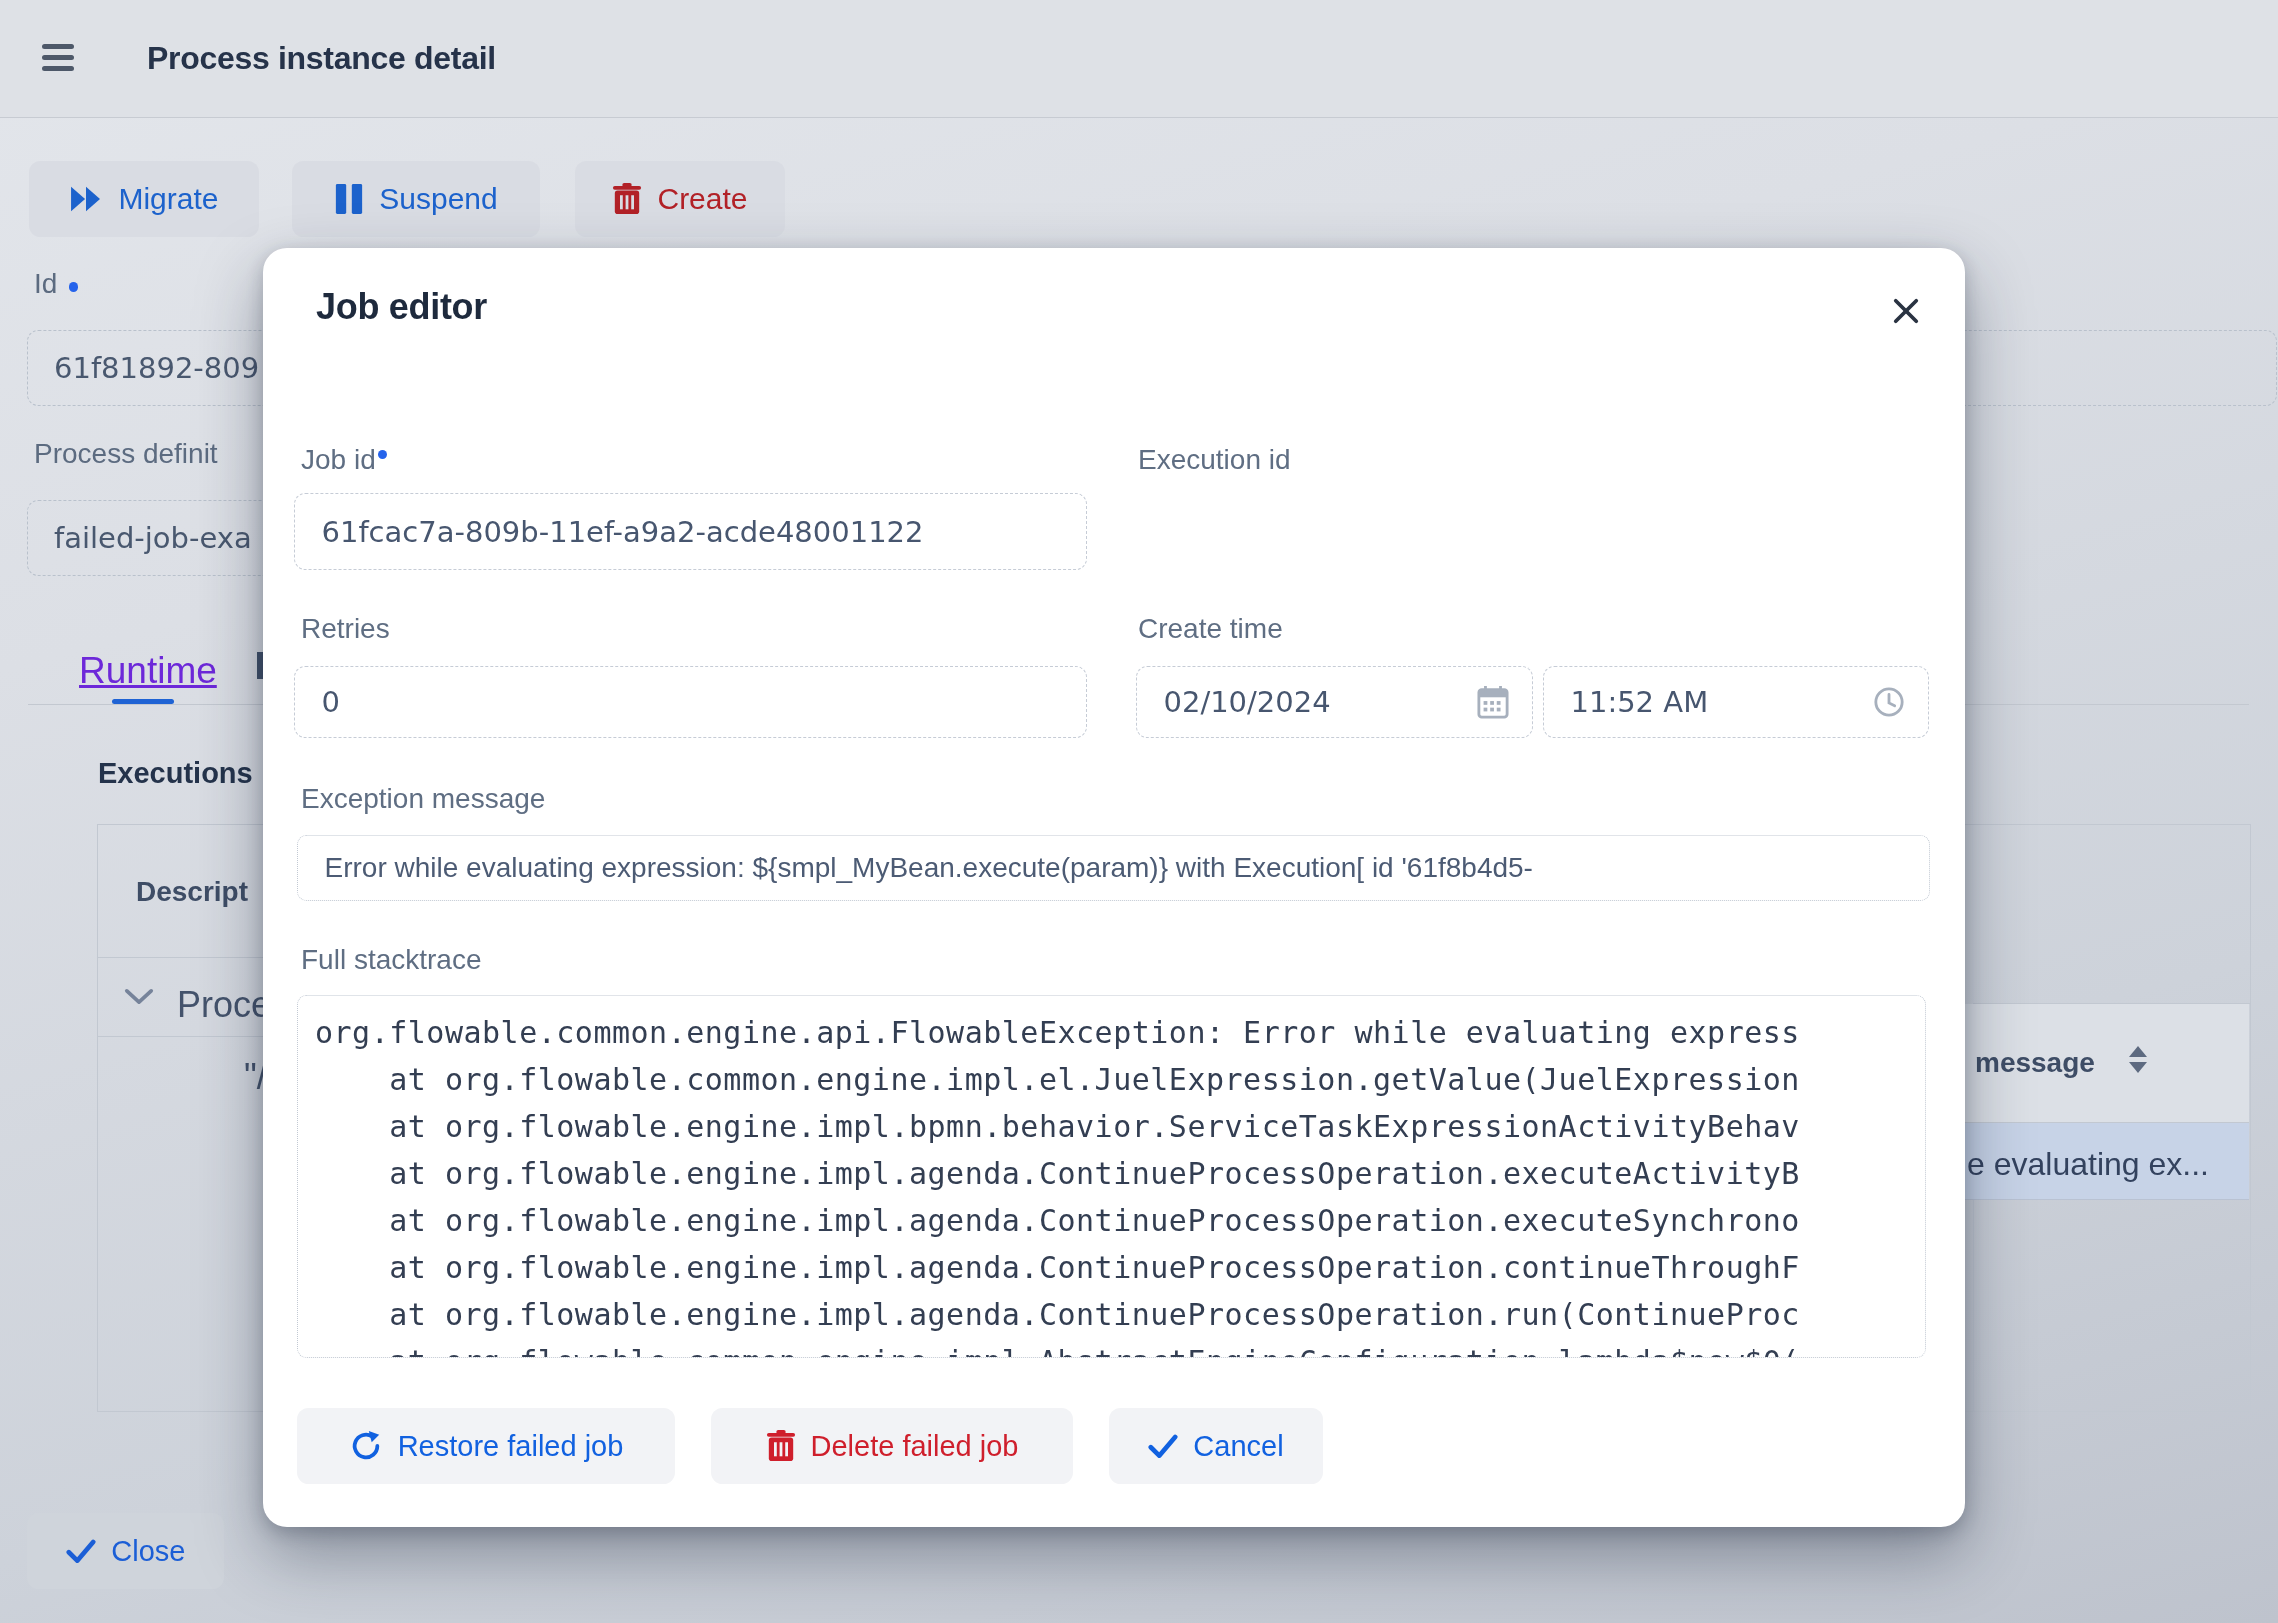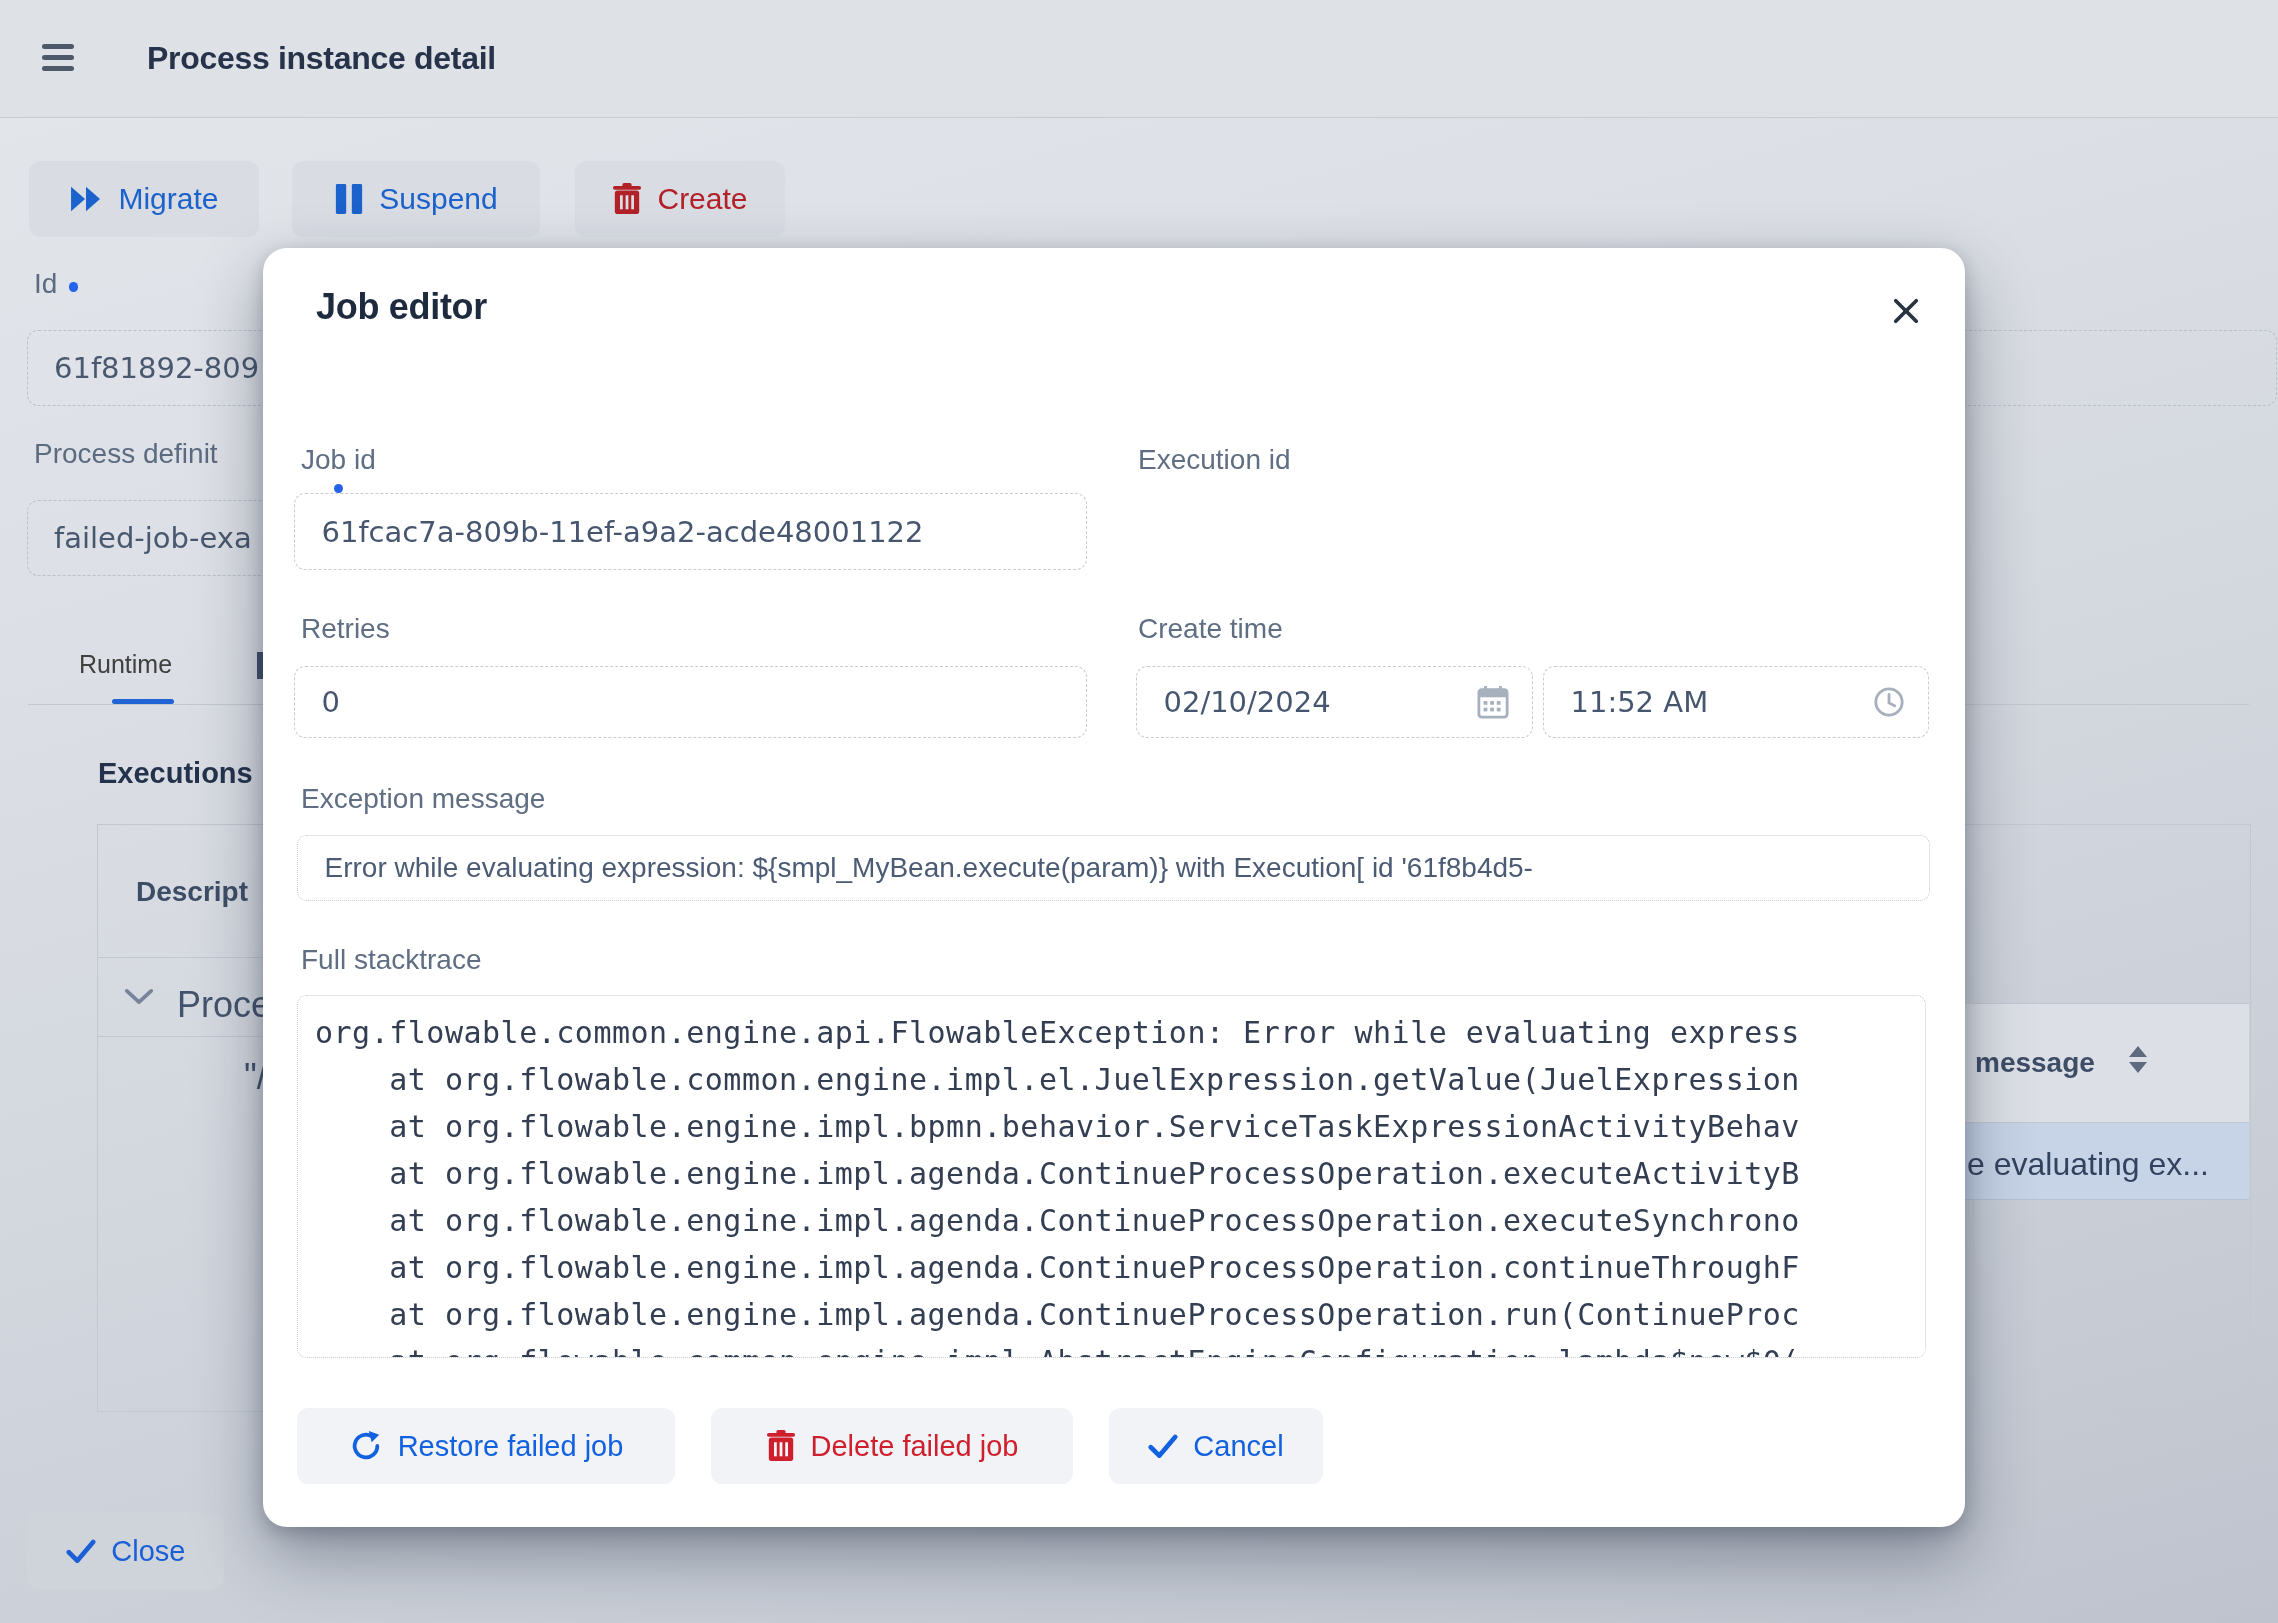--- a/index.html
+++ b/index.html
@@ -13,41 +13,41 @@
   .app-header{left:0;top:0;width:2279px;height:117px;background:#dee1e6;border-bottom:0.9px solid #c7cbd2;}
   .burger{left:42px;top:44px;width:32px;height:26.5px;display:flex;flex-direction:column;justify-content:space-between;cursor:pointer;}
   .burger span{display:block;height:4.7px;border-radius:2.8px;background:#4d5869;}
   .app-title{left:123px;top:0;height:117px;display:flex;align-items:center;font-size:32px;font-weight:700;color:#26334a;letter-spacing:-0.3px;margin-left:24px;}
   .tbtn{top:161px;height:76px;border-radius:11.4px;background:#d9dce3;display:flex;align-items:center;justify-content:center;gap:15px;font-size:30px;font-weight:500;cursor:pointer;}
   .tbtn.blue{color:#1c62cc;}
   .tbtn.red{color:#b22127;}
   .bg-label{font-size:28px;color:#5c6b80;display:flex;align-items:center;gap:11.4px;}
   .req-dot{width:9.5px;height:9.5px;border-radius:50%;background:#2563eb;display:inline-block;margin-top:5.7px;}
   .bg-input{border:1.9px dashed #b9c1cc;border-radius:11.4px;background:transparent;display:flex;align-items:center;padding-left:26.5px;font-size:29px;color:#49586f;font-family:"DejaVu Sans",sans-serif;overflow:hidden;white-space:nowrap;}
-  .tab-label{font-size:25px;font-weight:500;color:#404040;cursor:pointer;}
+  .tab-label{font-size:37px;font-weight:500;color:#6d28d9;cursor:pointer;text-decoration:underline;}
   .tab-underline{background:#1f63d4;border-radius:2.8px;}
   .tab-frag{background:#42526c;}
   .tabline{background:#c3c8d0;height:0.9px;}
   .h-exec{font-size:29px;font-weight:700;color:#24334b;}
   .bg-table{border:0.9px solid #c2c8d1;background:transparent;}
   .bg-hline{background:#c2c8d1;height:0.9px;}
   .th-text{font-size:28px;font-weight:600;color:#3e4d66;}
   .td-text{font-size:36px;color:#44536c;}
   .nest-head{background:#dce0e6;border-bottom:0.9px solid #c2c8d1;}
   .sel-row{background:#c7d3e7;border-bottom:0.9px solid #b9c2d2;}
   .sel-text{font-size:32px;color:#33425e;white-space:nowrap;overflow:hidden;}
   .sort-ic{display:flex;flex-direction:column;gap:4.7px;align-items:center;}
   .sort-ic .up{width:0;height:0;border-left:9.5px solid transparent;border-right:9.5px solid transparent;border-bottom:11.4px solid #5d6a80;}
   .sort-ic .dn{width:0;height:0;border-left:9.5px solid transparent;border-right:9.5px solid transparent;border-top:11.4px solid #5d6a80;}
   .close-btn{left:27.4px;top:1513px;width:197px;height:76px;border-radius:11.4px;background:#cfd4db;display:flex;align-items:center;justify-content:center;gap:15px;font-size:29px;font-weight:500;color:#1b5ed6;cursor:pointer;}
   
   .modal{left:263px;top:248px;width:1702px;height:1279px;background:#ffffff;border-radius:24px;box-shadow:0 28px 66px rgba(22,32,52,.38),0 5.7px 17px rgba(22,32,52,.22);z-index:10;}
   .m-title{left:53px;top:38px;font-size:36px;font-weight:700;color:#1e2a3d;letter-spacing:-0.3px;}
   .m-close{left:1620px;top:40px;width:45px;height:45px;display:flex;align-items:center;justify-content:center;cursor:pointer;}
-  .m-label{font-size:28px;color:#5f6e83;display:flex;align-items:center;gap:2px;flex-direction:column;}
+  .m-label{font-size:28px;color:#5f6e83;display:flex;align-items:flex-start;gap:2px;}
   .m-input{border:1.9px dashed #c6ccd6;border-radius:11.4px;background:#fff;display:flex;align-items:center;padding:0 23px 0 26.5px;font-size:29px;color:#47566f;font-family:"DejaVu Sans",sans-serif;white-space:nowrap;overflow:hidden;}
   .m-input .grow{flex:1;overflow:hidden;}
   .dotted{border-style:dotted;border-color:#c2c9d3;border-radius:9.5px;}
   .exc-input{font-family:"Liberation Sans",sans-serif;font-size:28px;color:#4c5b74;}
   .stack{border:1.9px dotted #c2c9d3;border-radius:9.5px;overflow:hidden;background:#fff;}
   .stack pre{margin:0;padding:13.2px 0 0 17px;font-family:"DejaVu Sans Mono",monospace;font-size:30px;line-height:47px;letter-spacing:0.5px;color:#333e52;white-space:pre;}
   .mbtn{top:1160px;height:76px;border-radius:11.4px;background:#f2f3f6;display:flex;align-items:center;justify-content:center;gap:15px;font-size:29px;font-weight:500;cursor:pointer;}
   .mbtn.blue{color:#1161e0;}
   .mbtn.red{color:#cf1f2c;}
   .input-icon{color:#a7b0bd;display:flex;align-items:center;}

